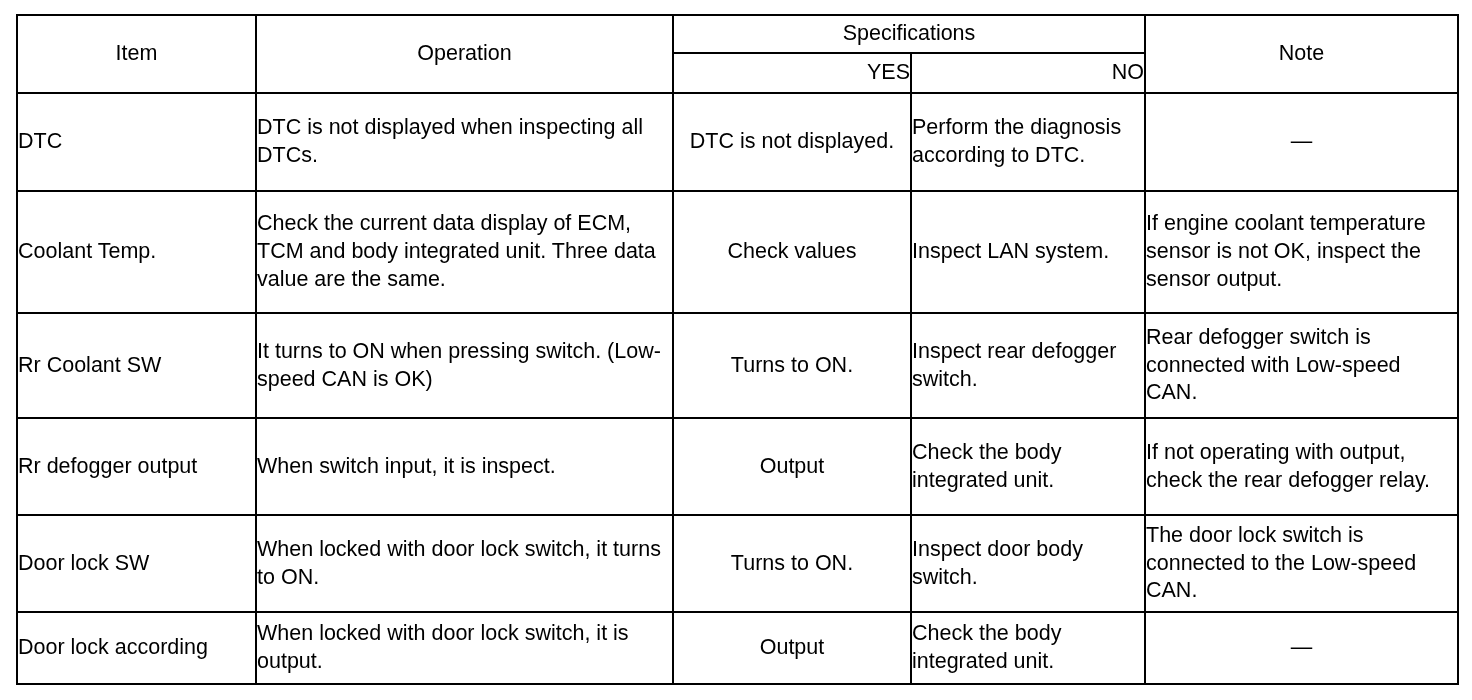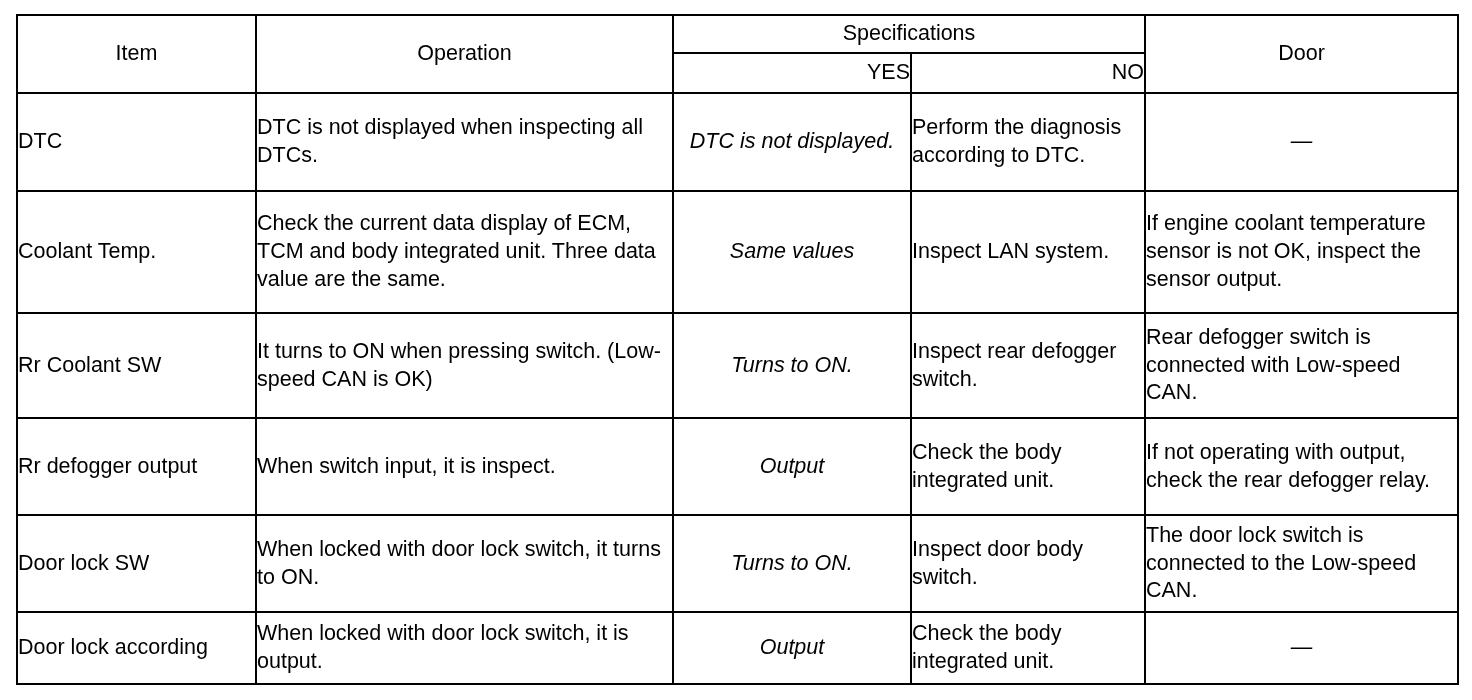--- a/index.html
+++ b/index.html
@@ -50,21 +50,21 @@
   .frame-top, .frame-bottom { border-width: 3px; }
 
   
   col.c-item  { width: 239px; }
   col.c-oper  { width: 417px; }
   col.c-yes   { width: 238px; }
   col.c-no    { width: 234px; }
   col.c-note  { width: 313px; }
 
   .cell-pad-l { padding: 7px 10px 7px 12px; }
-  .cell-pad-c { padding: 7px 8px; text-align: center; font-style: italic; }
+  .cell-pad-c { padding: 7px 8px; text-align: center; }
   .v-mid { vertical-align: middle; }
 
   th.head {
     text-align: center;
     height: 76px;
   }
   th.spec-head {
     height: 36px;
     border-bottom-width: 3px;
   }
@@ -97,41 +97,41 @@
       <col class="c-oper">
       <col class="c-yes">
       <col class="c-no">
       <col class="c-note">
     </colgroup>
     <thead>
       <tr>
         <th class="head frame-top" rowspan="2">Item</th>
         <th class="head frame-top" rowspan="2">Operation</th>
         <th class="head spec-head frame-top" colspan="2">Specifications</th>
-        <th class="head frame-top" rowspan="2">Door</th>
+        <th class="head frame-top" rowspan="2">Note</th>
       </tr>
       <tr>
         <th class="subhead">YES</th>
         <th class="subhead">NO</th>
       </tr>
     </thead>
     <tbody>
 
       <tr class="r-dtc">
         <td class="cell-pad-l v-mid">DTC</td>
         <td class="cell-pad-l v-mid">DTC is not displayed when inspecting all DTCs.</td>
         <td class="cell-pad-c v-mid">DTC is not displayed.</td>
         <td class="cell-pad-l v-mid">Perform the diagnosis according to DTC.</td>
         <td class="cell-pad-c v-mid dash">—</td>
       </tr>
 
       <tr class="r-coolant">
         <td class="cell-pad-l v-mid">Coolant Temp.</td>
         <td class="cell-pad-l v-mid">Check the current data display of ECM, TCM and body integrated unit. Three data value are the same.</td>
-        <td class="cell-pad-c v-mid">Same values</td>
+        <td class="cell-pad-c v-mid">Check values</td>
         <td class="cell-pad-l v-mid">Inspect LAN system.</td>
         <td class="cell-pad-l v-mid">If engine coolant temperature sensor is not OK, inspect the sensor output.</td>
       </tr>
 
       <tr class="r-rrdef">
         <td class="cell-pad-l v-mid">Rr Coolant SW</td>
         <td class="cell-pad-l v-mid">It turns to ON when pressing switch. (Low-speed CAN is OK)</td>
         <td class="cell-pad-c v-mid">Turns to ON.</td>
         <td class="cell-pad-l v-mid">Inspect rear defogger switch.</td>
         <td class="cell-pad-l v-mid">Rear defogger switch is connected with Low-speed CAN.</td>

